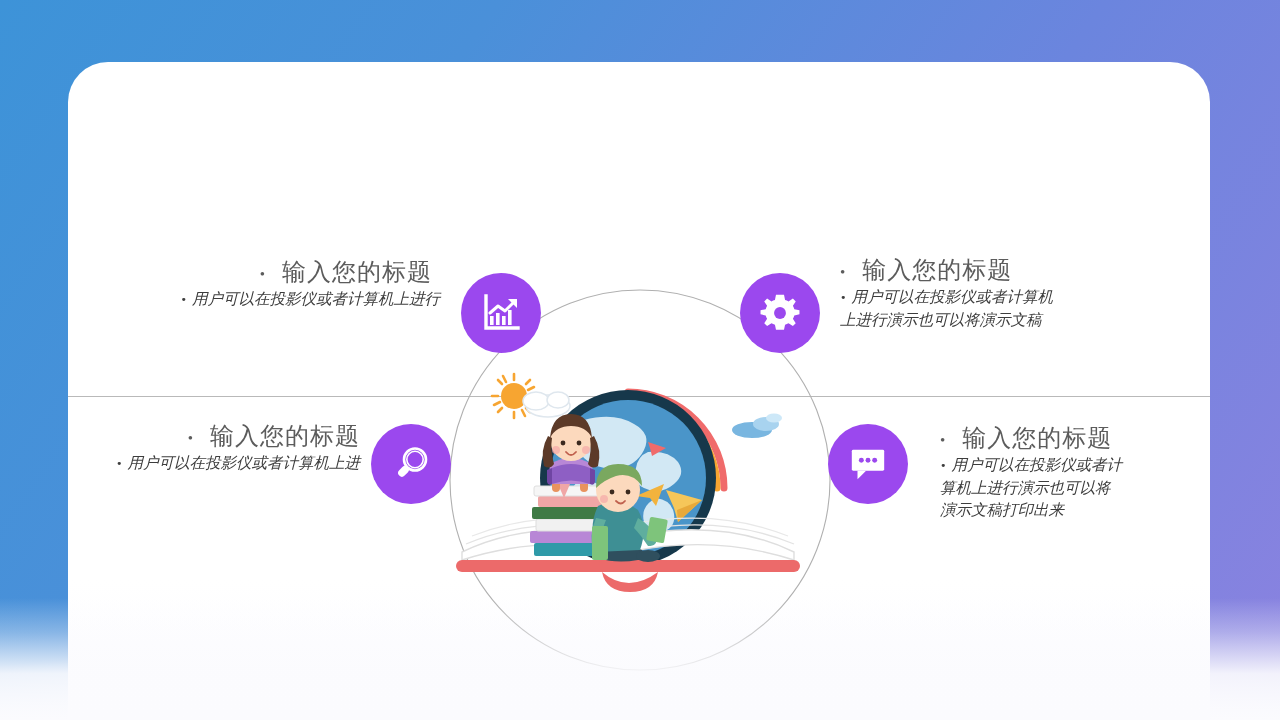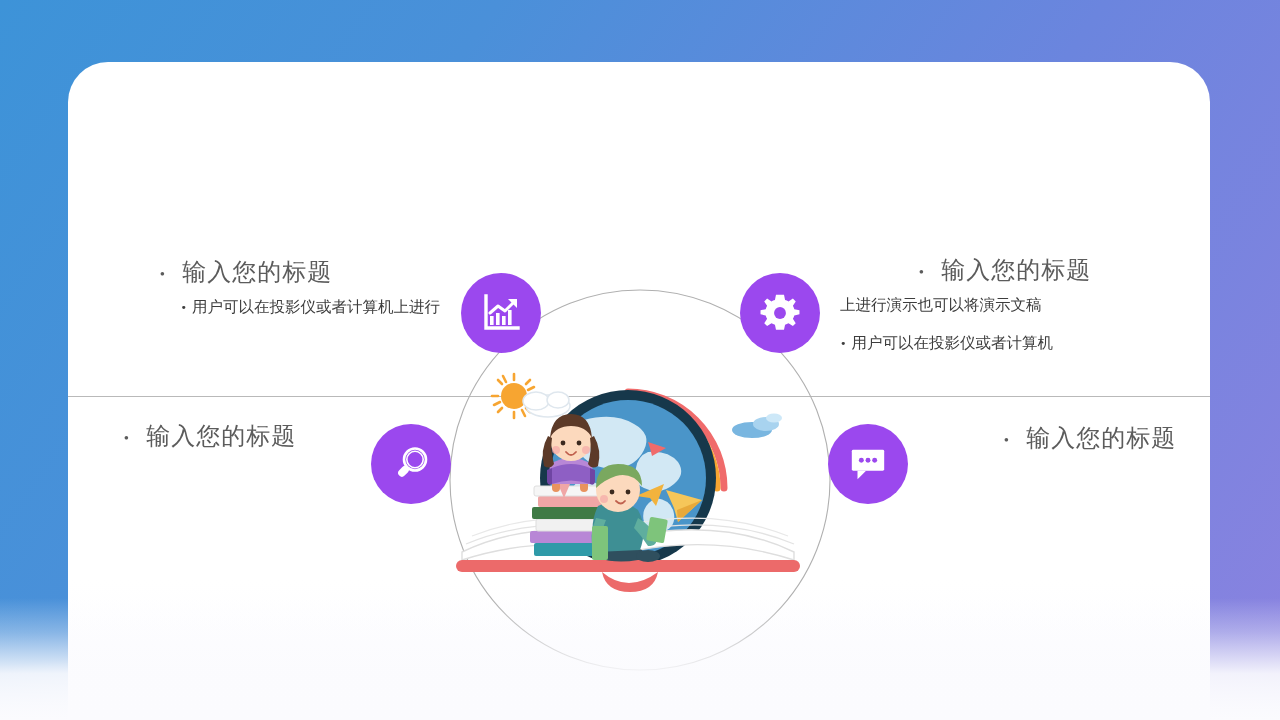--- a/index.html
+++ b/index.html
@@ -49,27 +49,27 @@
   .c-chart  { left:461px; top:273px; }
   .c-gear   { left:740px; top:273px; }
   .c-search { left:371px; top:424px; }
   .c-chat   { left:828px; top:424px; }
 
   .block { position:absolute; }
   .btitle {
     font-family:"Liberation Serif", serif;
     font-size:24px; color:#5c5c5c; letter-spacing:1px;
     white-space:nowrap;
-    text-align:center;
   }
   .btitle .dot { font-size:15px; vertical-align:middle; }
   .btitle .ttxt { margin-left:16px; }
   .bbody {
-    font-size:15.5px; color:#3d3d3d; line-height:38px;
+    font-size:15.5px; color:#3d3d3d; line-height:22px;
     font-family:"DejaVu Sans", sans-serif;
+    font-style:italic;
   }
   .bbody .line { white-space:nowrap; }
   .bbody .bdot { font-size:11px; vertical-align:middle; margin-right:5px; }
 
   .b-tl { left:60px; top:256px; width:380px; text-align:right; }
   .b-tl .btitle { padding-right:8px; }
   .b-tr { left:840px; top:254px; width:330px; text-align:left; }
   .b-bl { left:60px; top:420px; width:300px; text-align:right; }
   .b-br { left:940px; top:422px; width:300px; text-align:left; }
 
@@ -133,36 +133,42 @@
   <div class="bbody">
     <div class="line"><span class="bdot">•</span><span>用户可以在投影仪或者计算机上进行</span></div>
   </div>
 </div>
 
 <div class="block b-tr">
   <div class="btitle">
     <span class="dot">•</span><span class="ttxt">输入您的标题</span>
   </div>
   <div class="bbody">
+    <div class="line"><span class="bdot">•</span><span>用户可以在投影仪或者计算机</span></div>
     <div class="line"><span>上进行演示也可以将演示文稿</span></div>
-    <div class="line"><span class="bdot">•</span><span>用户可以在投影仪或者计算机</span></div>
   </div>
 </div>
 
 <div class="block b-bl">
   <div class="btitle">
     <span class="dot">•</span><span class="ttxt">输入您的标题</span>
   </div>
   <div class="bbody">
+    <div class="line"><span class="bdot">•</span><span>用户可以在投影仪或者计算机上进</span></div>
   </div>
 </div>
 
 <div class="block b-br">
   <div class="btitle">
     <span class="dot">•</span><span class="ttxt">输入您的标题</span>
+  </div>
+  <div class="bbody">
+    <div class="line"><span class="bdot">•</span><span>用户可以在投影仪或者计</span></div>
+    <div class="line"><span>算机上进行演示也可以将</span></div>
+    <div class="line"><span>演示文稿打印出来</span></div>
   </div>
 </div>
 
 <svg class="illus" viewBox="0 0 356 230">
 
   <g>
     <circle cx="62" cy="28" r="13" fill="#f7a531"></circle>
     <g stroke="#f7a531" stroke-width="2.6" stroke-linecap="round">
       <line x1="62" y1="6" x2="62" y2="12"></line>
       <line x1="62" y1="44" x2="62" y2="50"></line>

